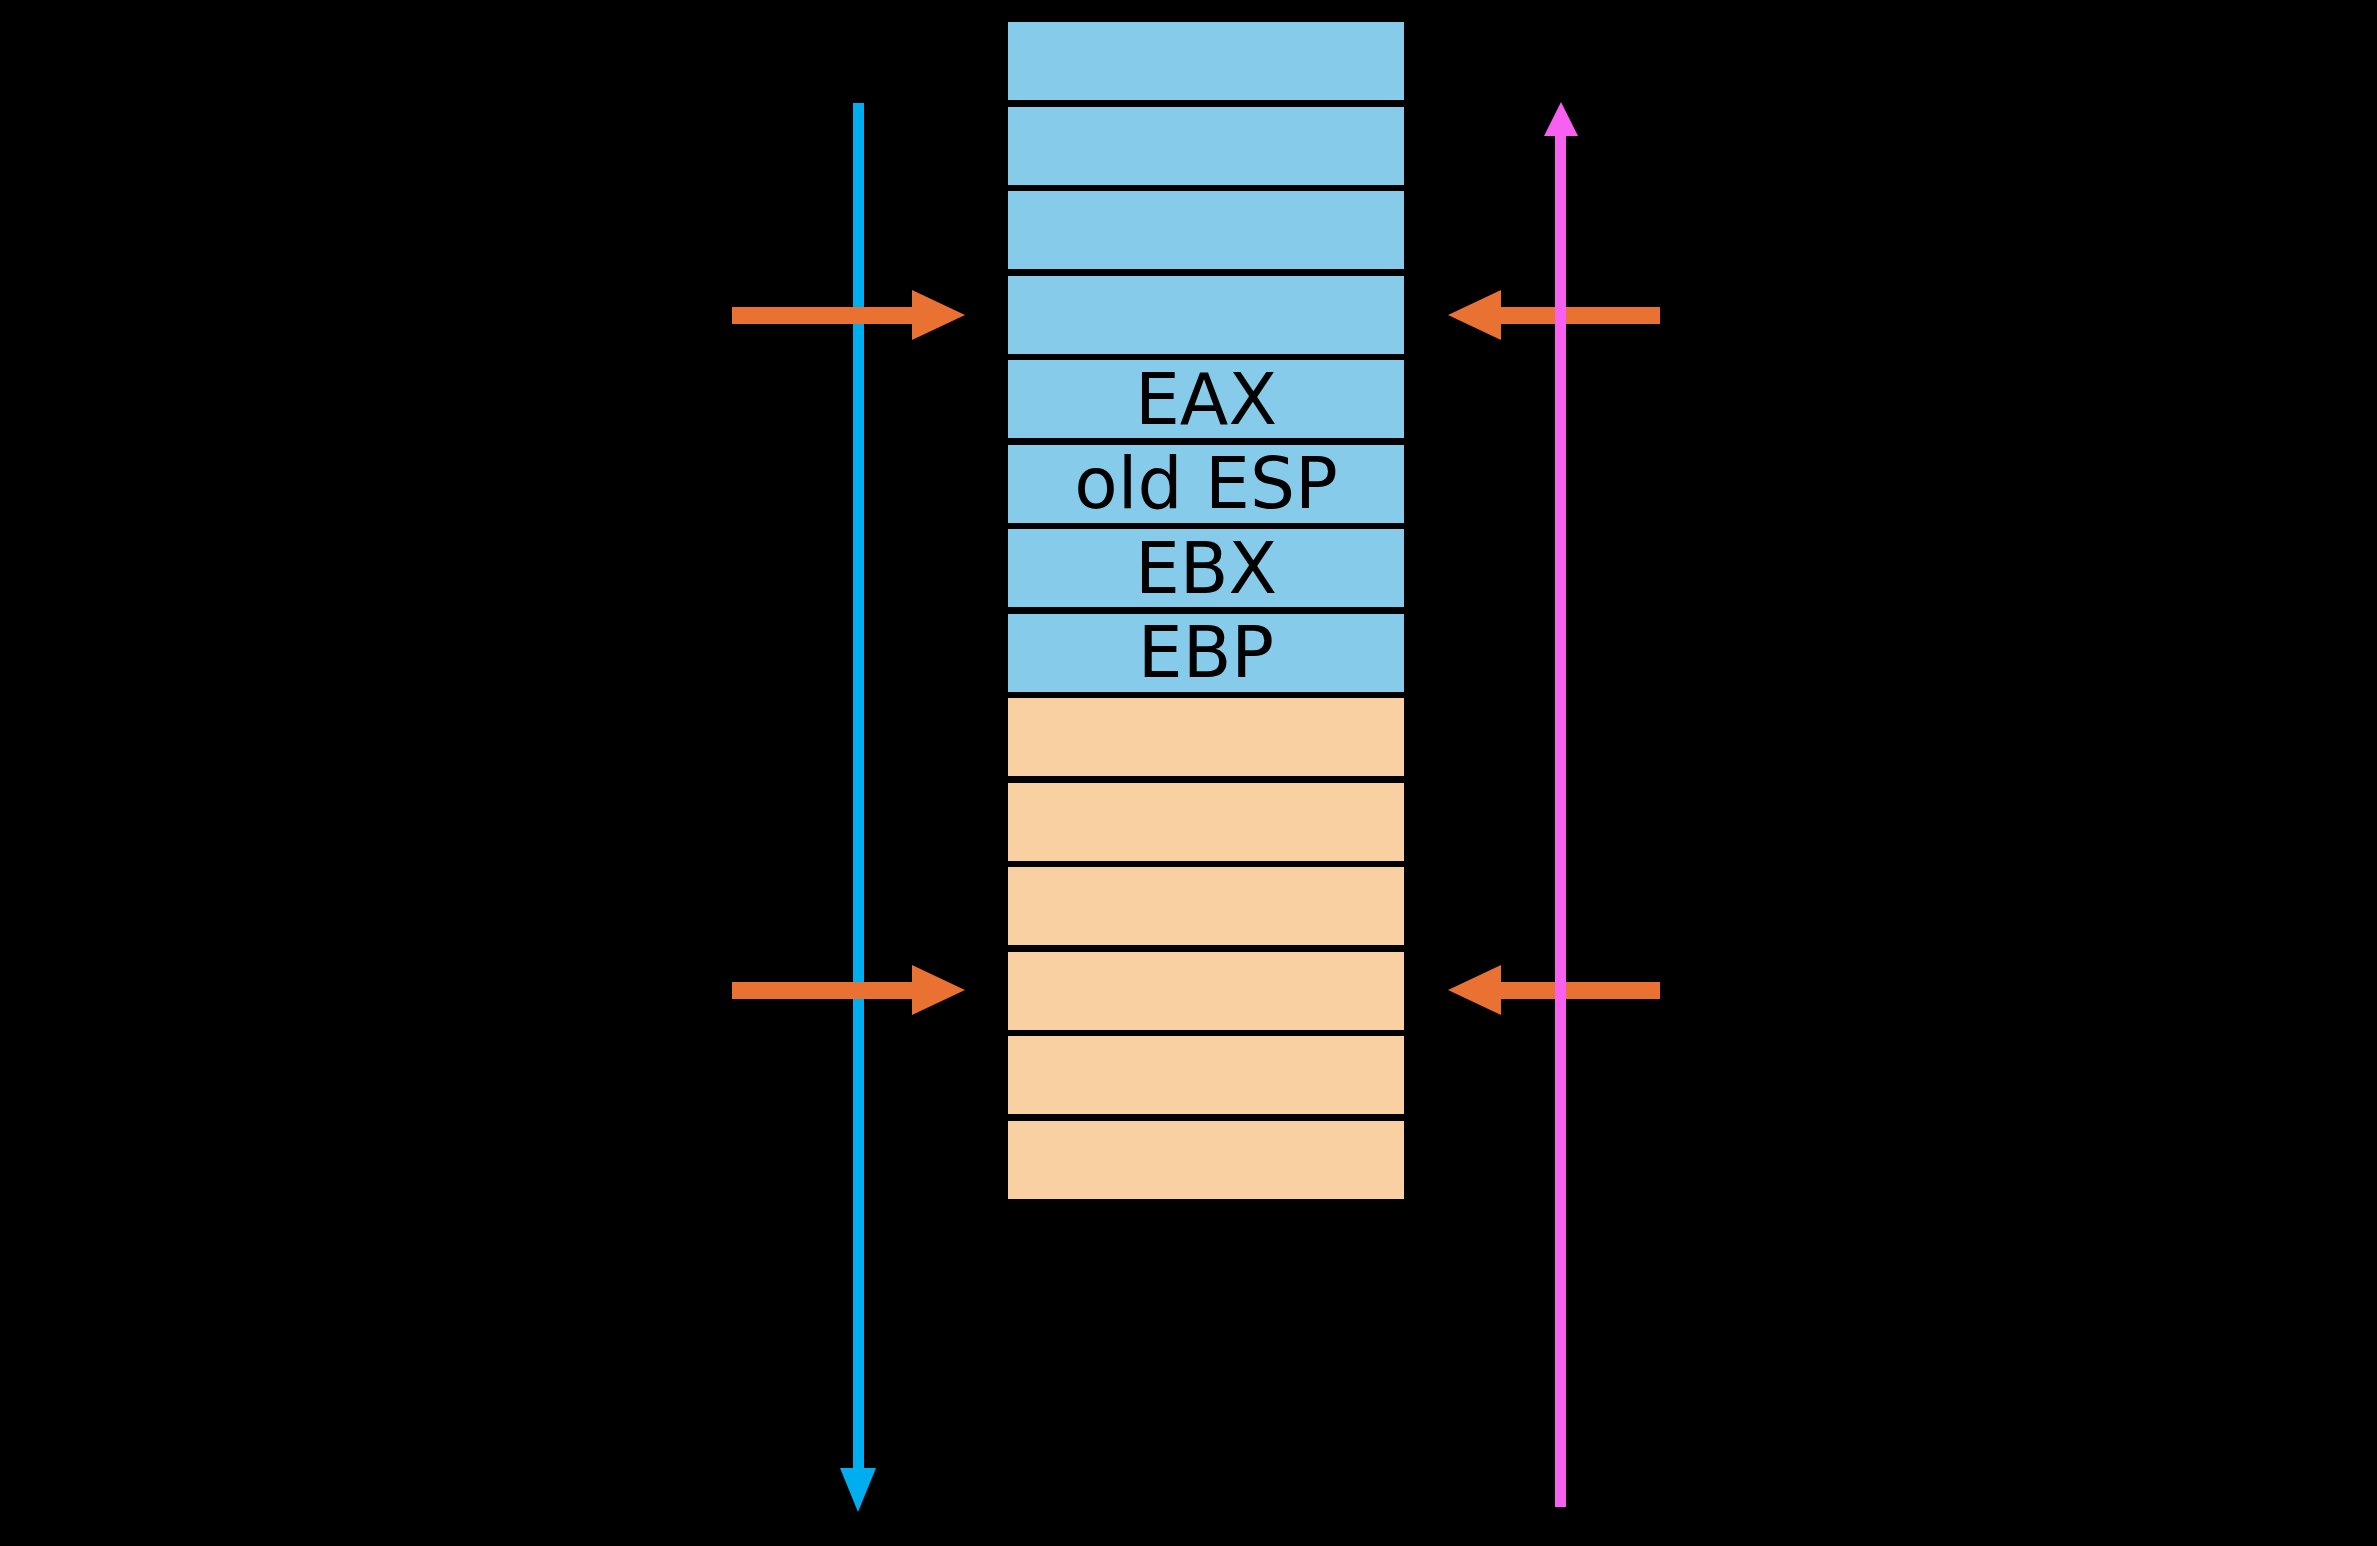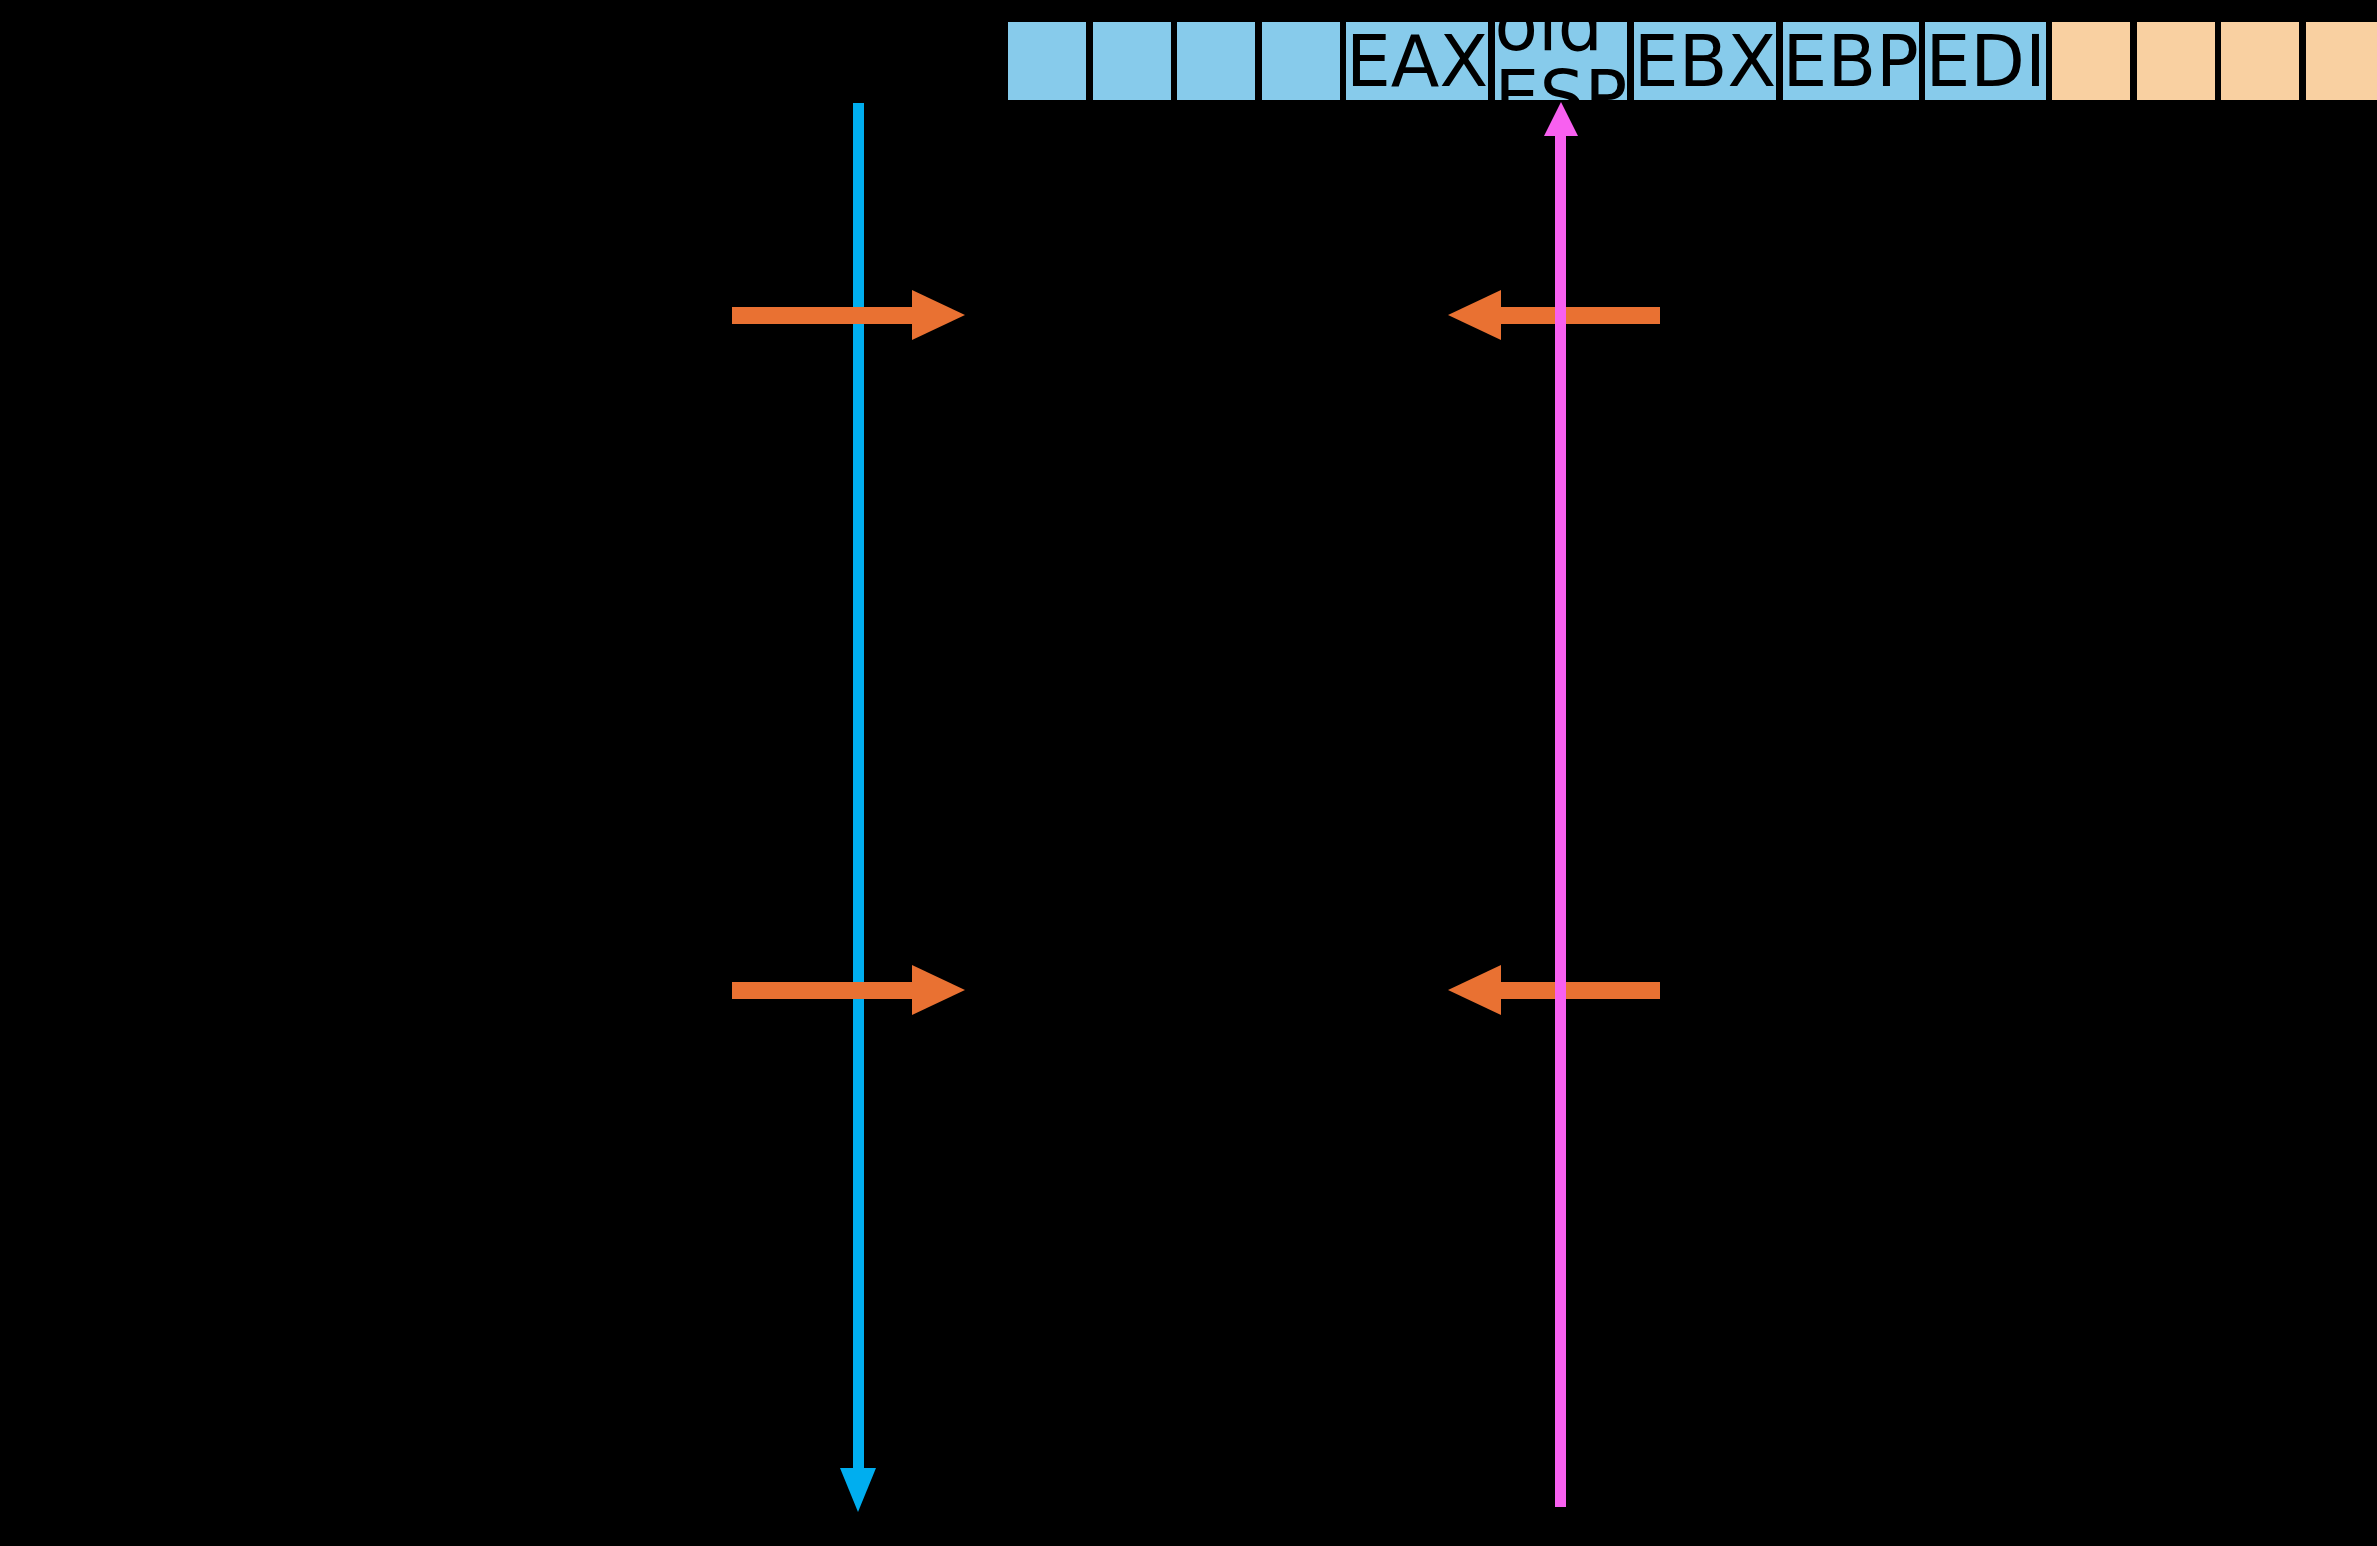--- a/index.html
+++ b/index.html
@@ -4,21 +4,21 @@
 <style>
   html,body{margin:0;padding:0;background:#000;}
   .canvas{
     position:relative;width:2377px;height:1547px;
     background:var(--background,#000000);overflow:hidden;
     font-family:"DejaVu Sans","Liberation Sans",sans-serif;
   }
   
   .stack{
     position:absolute;left:1008px;top:22px;width:396px;
-    display:flex;flex-direction:row;gap:6.5px;
+    display:flex;flex-direction:column;gap:6.5px;
   }
   .cell{
     height:78px;flex:0 0 78px;
     display:flex;align-items:center;justify-content:center;
     font-size:71px;line-height:1;color:var(--cell-text,#000000);
   }
   .cell.blue{background:var(--cell-blue,#87CBEB);}
   .cell.peach{background:var(--cell-peach,#F9D0A1);}
 
   
@@ -74,23 +74,20 @@
       </div>
     <div class="cell blue">
         <span>old ESP</span>
       </div>
     <div class="cell blue">
         <span>EBX</span>
       </div>
     <div class="cell blue">
         <span>EBP</span>
       </div>
-    <div class="cell blue">
-        <span>EDI</span>
-      </div>
     <div class="cell peach">
         <span></span>
       </div>
     <div class="cell peach">
         <span></span>
       </div>
     <div class="cell peach">
         <span></span>
       </div>
     <div class="cell peach">

